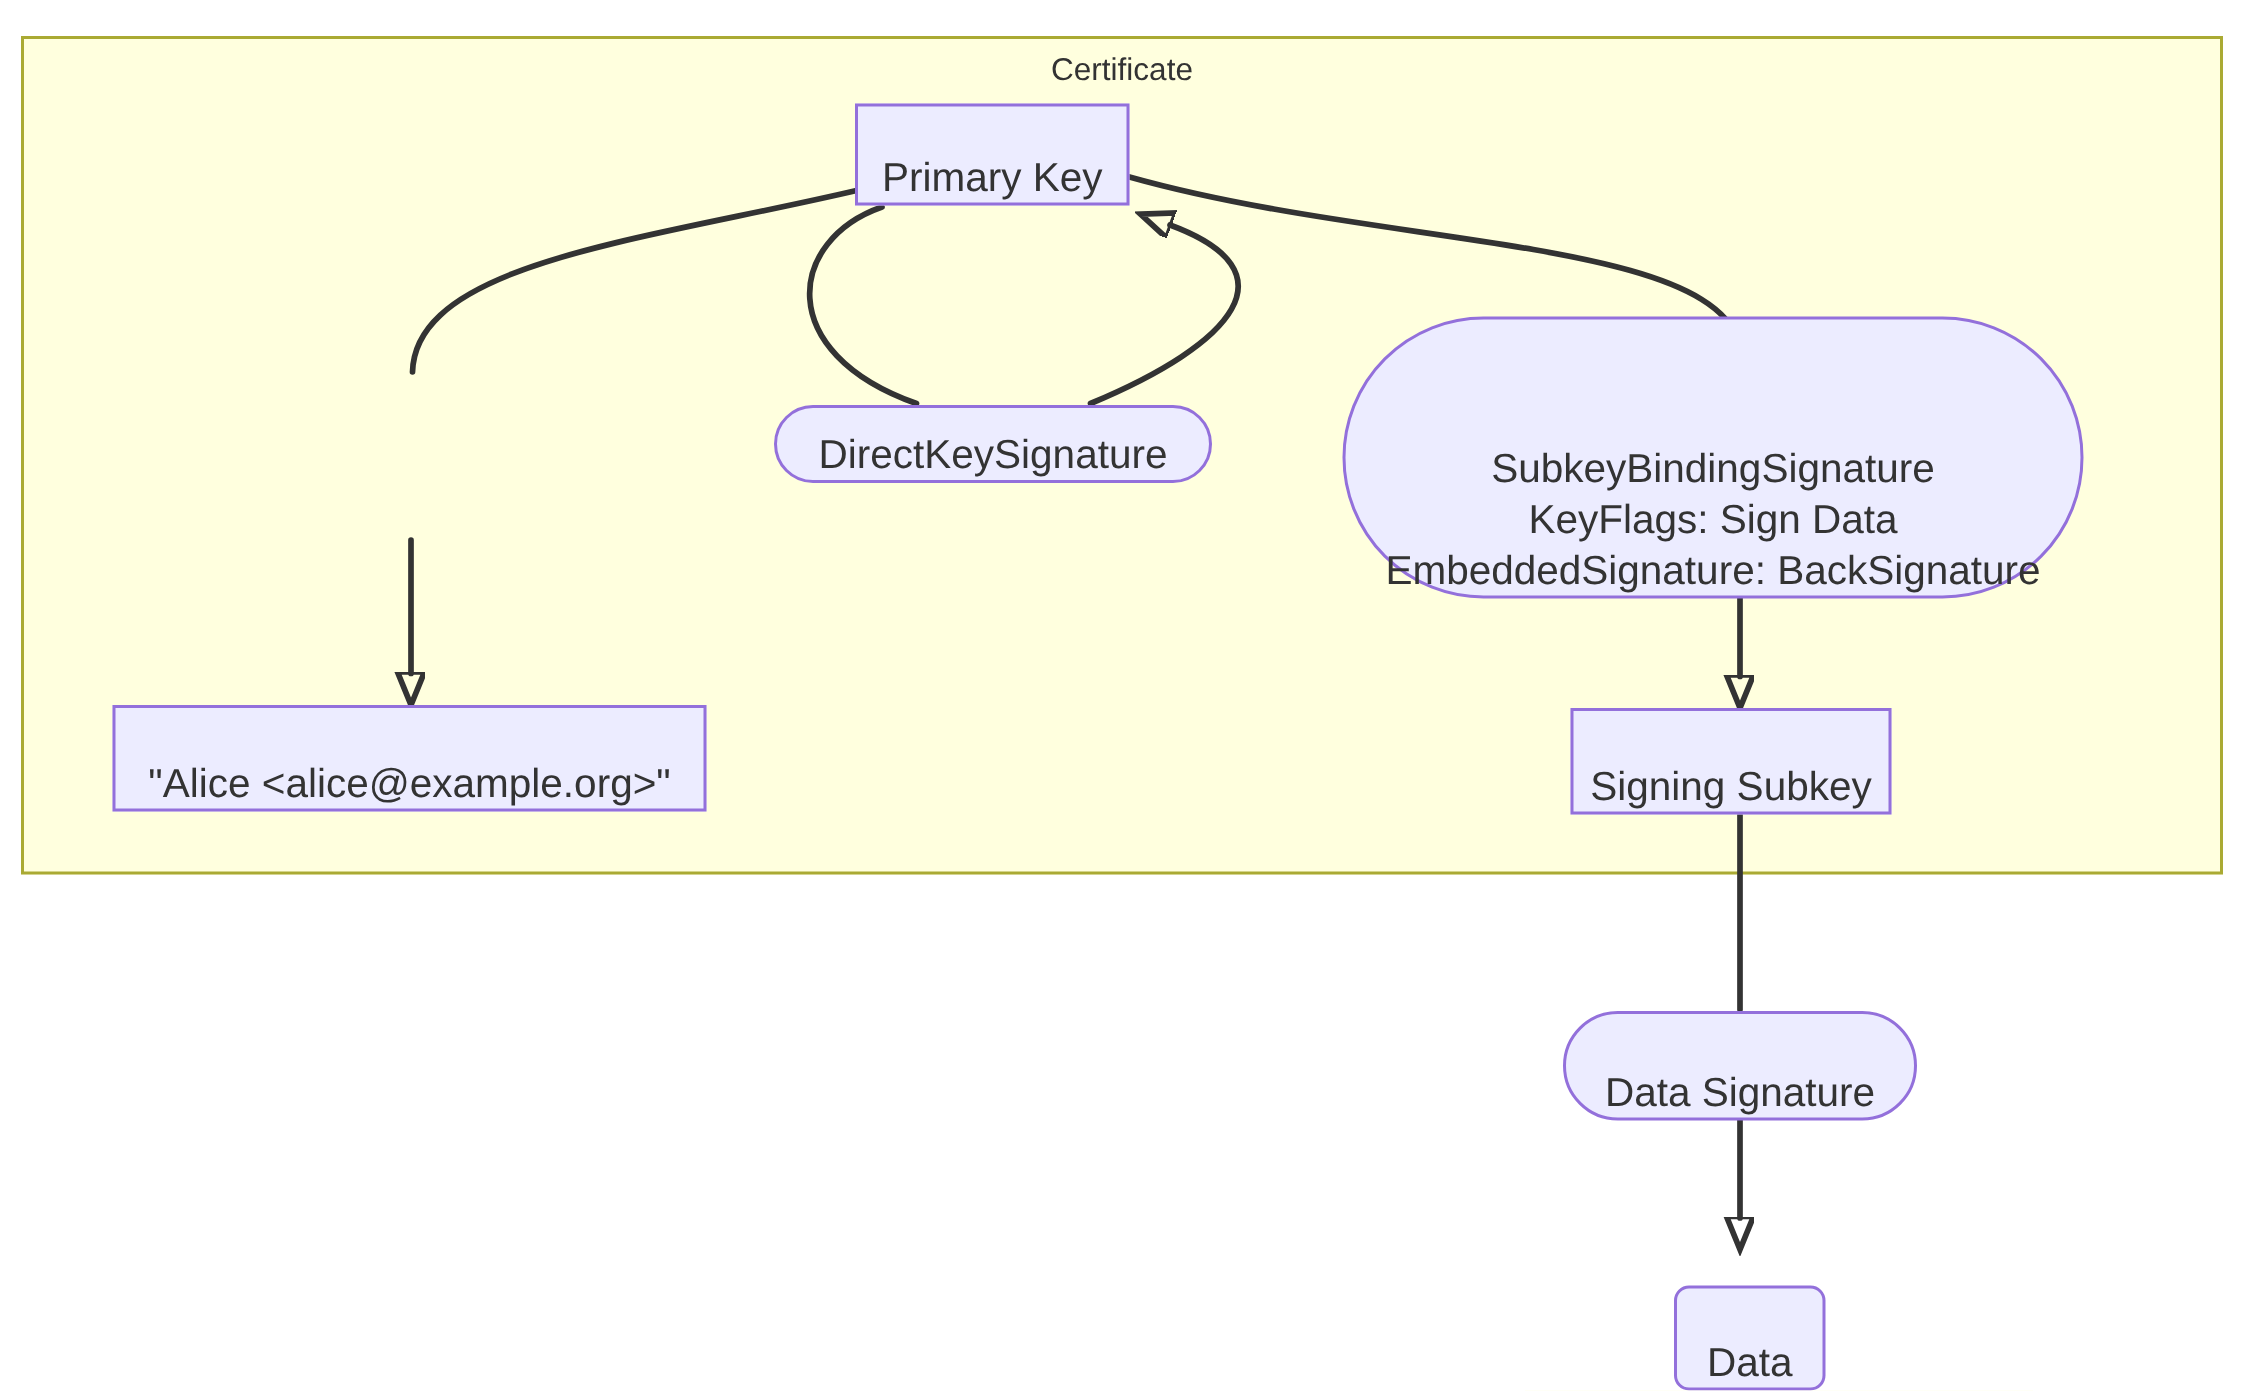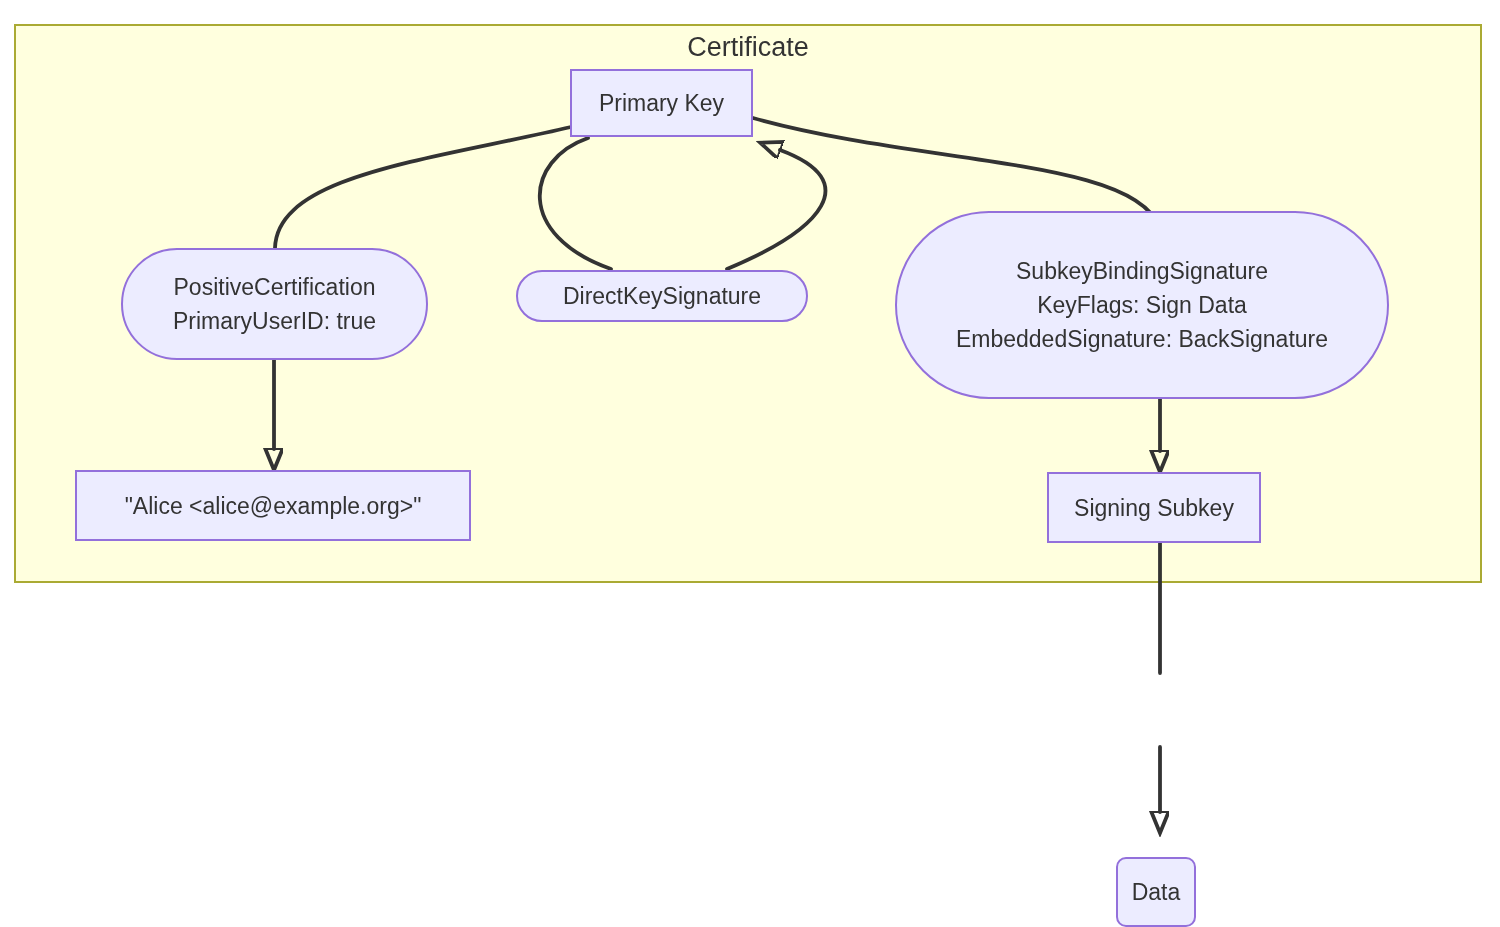--- a/index.html
+++ b/index.html
@@ -25,47 +25,47 @@
     border: 2px solid #aaaa33;
     box-sizing: border-box;
     z-index: 1;
   }
   .cluster-label {
     position: absolute;
     top: 4px;
     left: 0;
     width: 100%;
     text-align: center;
-    font-size: 27px;
+    font-size: 21px;
     line-height: 34px;
     color: #333333;
   }
   svg.edges {
     position: absolute;
     left: 0;
     top: 0;
     z-index: 2;
   }
   svg.edges path {
     stroke: #333333;
     stroke-width: 3.8px;
     fill: none;
     stroke-linecap: round;
   }
   .node {
     position: absolute;
     z-index: 3;
     display: flex;
-    align-items: center;
+    align-items: flex-end;
     justify-content: center;
     text-align: center;
     box-sizing: border-box;
     background: #ECECFF;
     border: 2px solid #9370DB;
-    font-size: 23px;
+    font-size: 27px;
     line-height: 34px;
     white-space: pre-line;
   }
   .shape-rect    { border-radius: 0; }
   .shape-stadium { border-radius: 999px; }
   .shape-rounded { border-radius: 10px; }
 </style>
 </head>
 <body>
 
@@ -88,41 +88,40 @@
     <path d="M 753 118 C 920 165, 1135 158, 1159 227"></path>
     <path d="M 1160 382 L 1160 451" marker-end="url(#arrow)"></path>
     <path d="M 1160 543 L 1160 673"></path>
     <path d="M 1160 747 L 1160 812" marker-end="url(#arrow)"></path>
   </svg>
 
   <div class="node shape-rect" style="left:570px; top:69px; width:183px; height:68px;">
     <span>Primary Key</span>
   </div>
 
-  <div class="node shape-stadium" style="left:121px; top:248px; width:307px; height:112px;">
-    <span>PositiveCertification
-PrimaryUserID: true</span>
-  </div>
 
   <div class="node shape-stadium" style="left:516px; top:270px; width:292px; height:52px;">
     <span>DirectKeySignature</span>
   </div>
 
   <div class="node shape-stadium" style="left:895px; top:211px; width:494px; height:188px;">
     <span>SubkeyBindingSignature
 KeyFlags: Sign Data
 EmbeddedSignature: BackSignature</span>
   </div>
 
   <div class="node shape-rect" style="left:75px; top:470px; width:396px; height:71px;">
     <span>"Alice &lt;alice@example.org&gt;"</span>
   </div>
 
   <div class="node shape-rect" style="left:1047px; top:472px; width:214px; height:71px;">
     <span>Signing Subkey</span>
   </div>
 
+  <div class="node shape-stadium" style="left:1042px; top:674px; width:236px; height:73px;">
+    <span>Data Signature</span>
+  </div>
 
-  <div class="node shape-rounded" style="left:1116px; top:857px; width:80px; height:70px;">
+  <div class="node shape-rounded" style="left:1116px; top:857px; width:101px; height:70px;">
     <span>Data</span>
   </div>
 
 </div>
 
 </body></html>

